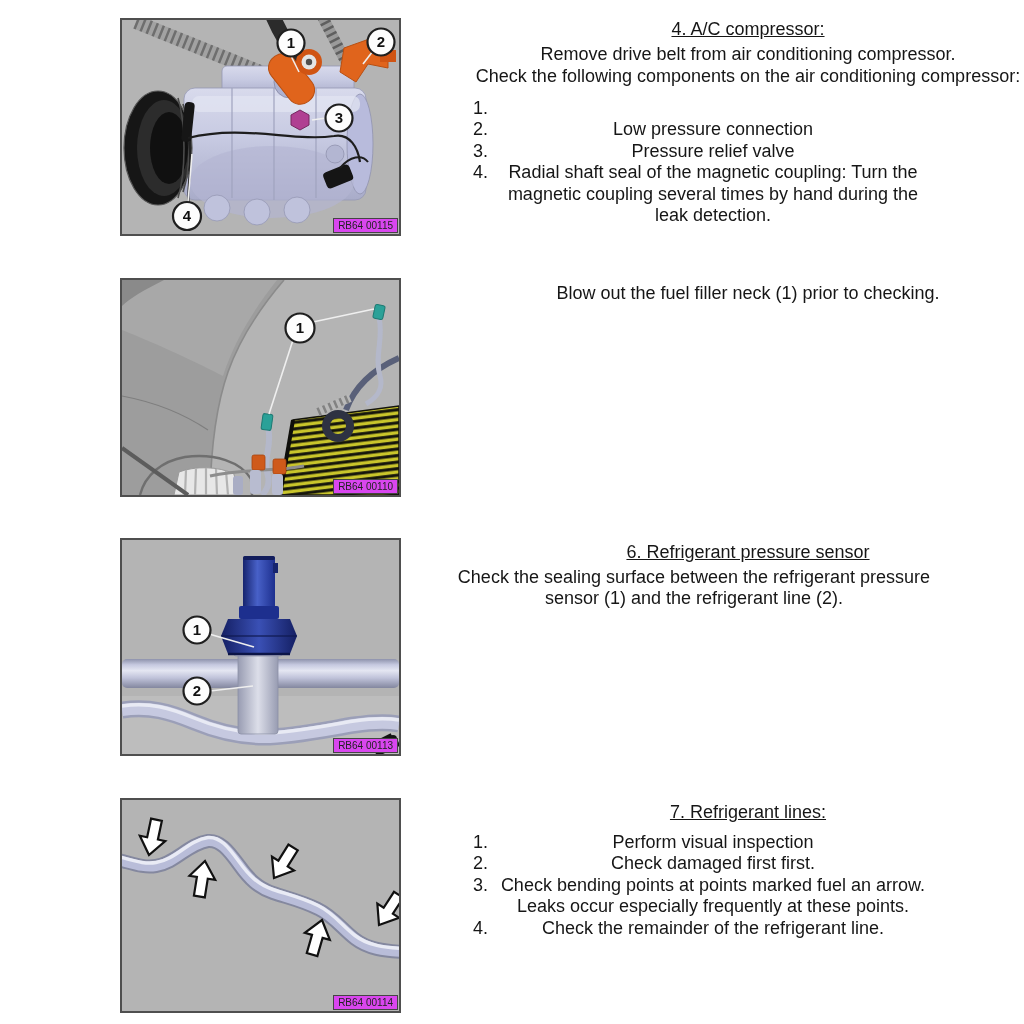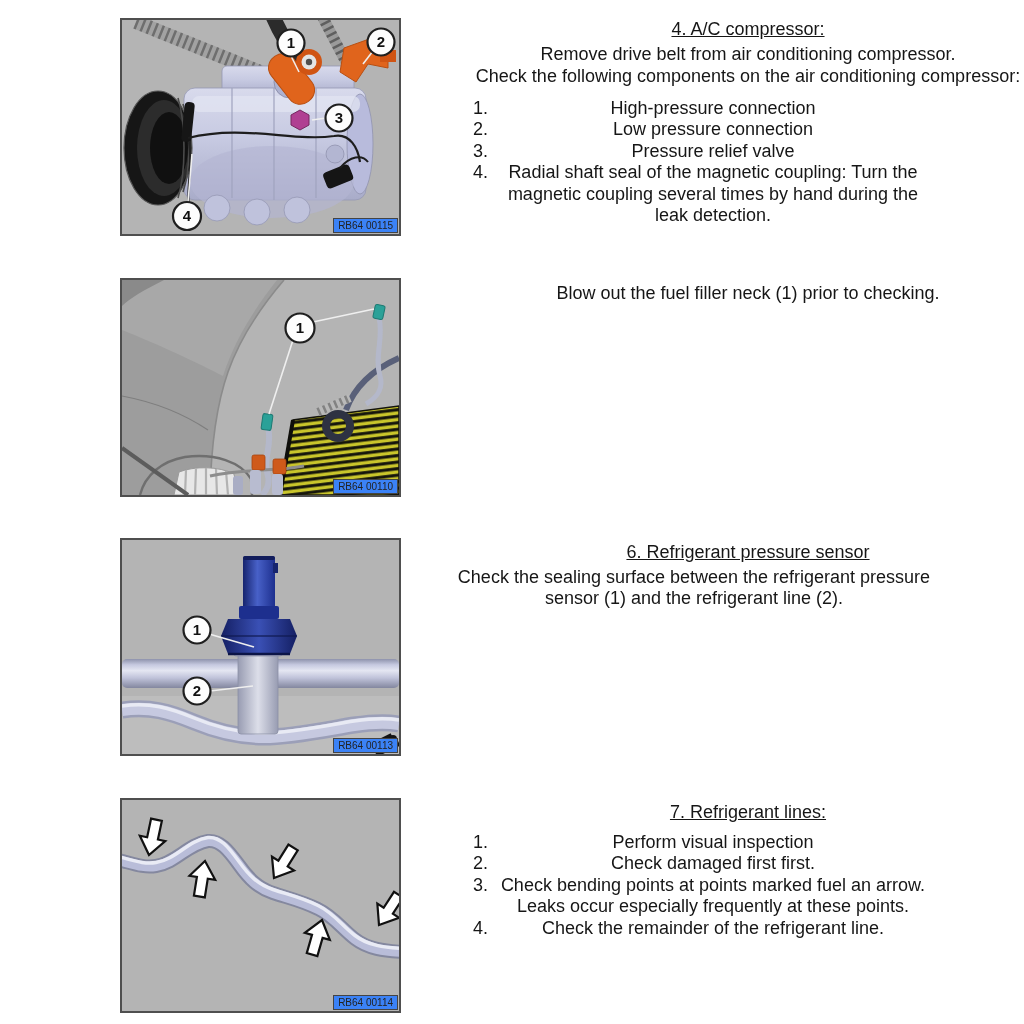--- a/index.html
+++ b/index.html
@@ -1,21 +1,21 @@
 <!DOCTYPE html>
 <html><head>
 <meta charset="utf-8">
 <style>
   html,body{margin:0;padding:0;background:#ffffff;}
   .page{position:relative;width:1024px;height:1024px;background:#ffffff;overflow:hidden;
         font-family:"Liberation Sans", sans-serif;color:#161616;}
   .figure{position:absolute;left:120px;width:281px;background:#b4b4b4;
           border:2px solid #4f4f4f;box-sizing:border-box;}
   .figure svg{position:absolute;left:0;top:0;width:100%;height:100%;display:block;}
-  .fig-label{position:absolute;right:1px;bottom:1px;background:#3b82f6;border:1px solid #444;
+  .fig-label{position:absolute;right:1px;bottom:1px;background:#d946ef;border:1px solid #444;
              font-size:10px;line-height:13px;padding:0 4px;color:#222;z-index:3;}
   .stext{position:absolute;left:454px;width:588px;font-size:18px;text-align:center;}
   .heading{text-decoration:underline;line-height:18px;margin:0 0 6px 0;}
   .para{margin:0 0 1px 0;line-height:21px;}
   .w480{width:480px;}
   .olist{margin-top:11px;}
   .li{display:flex;line-height:21.4px;}
   .li .num{flex:none;width:25px;margin-left:14px;}
   .li .litext{width:440px;}
   .callout circle{fill:#fdfdfd;stroke:#1f1f1f;stroke-width:2.2;}
@@ -120,21 +120,20 @@
     <div class="fig-label">RB64 00115</div>
   </div>
 
   <div class="stext" style="top:20px;">
     <div class="heading">4. A/C compressor:</div>
     <p class="para">Remove drive belt from air conditioning compressor.</p>
     <p class="para">Check the following components on the air conditioning compressor:</p>
     <div class="olist">
       <div class="li">
           <span class="num">1.</span>
-          <span class="litext">High-pressure connection</span>
         </div>
       <div class="li">
           <span class="num">2.</span>
           <span class="litext">Low pressure connection</span>
         </div>
       <div class="li">
           <span class="num">3.</span>
           <span class="litext">Pressure relief valve</span>
         </div>
       <div class="li">

